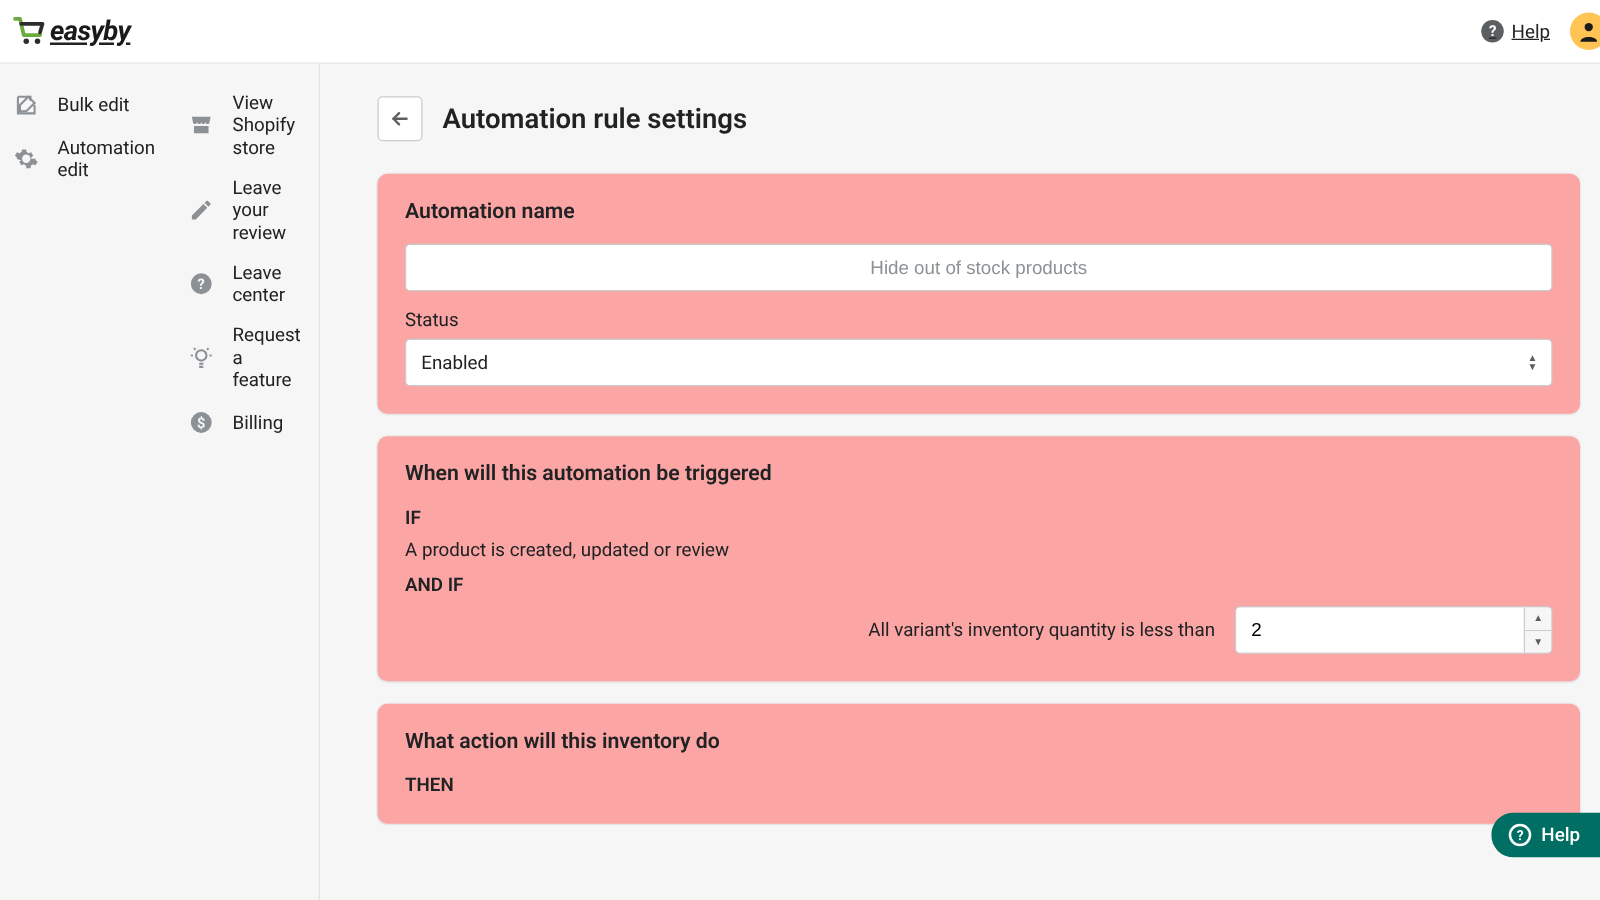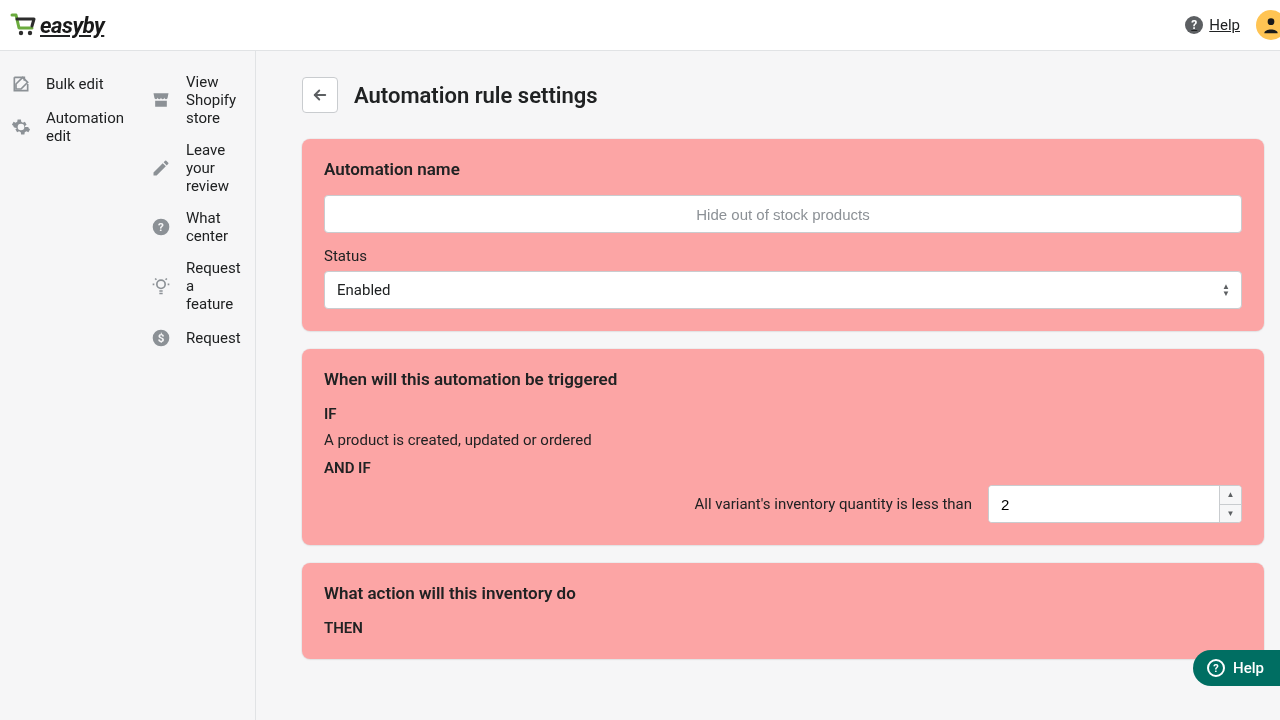--- a/index.html
+++ b/index.html
@@ -280,40 +280,40 @@
         </span>
         <span>Leave your review</span>
       </div>
       <div class="nav-item">
         <span class="nav-icon">
           <svg width="20" height="20" viewBox="0 0 24 24" fill="currentColor">
               <circle cx="12" cy="12" r="10"></circle>
               <text x="12" y="17" text-anchor="middle" fill="#f6f6f7" font-size="14" font-weight="700">?</text>
             </svg>
         </span>
-        <span>What center</span>
+        <span>Leave center</span>
       </div>
       <div class="nav-item">
         <span class="nav-icon">
           <svg width="20" height="20" viewBox="0 0 24 24" fill="none" stroke="currentColor" stroke-width="2">
               <circle cx="12" cy="10" r="5"></circle>
               <path d="M10 18h4M10 21h4"></path>
               <path d="M4 10H2M22 10h-2M5 3l1.5 1.5M19 3l-1.5 1.5"></path>
             </svg>
         </span>
         <span>Request a feature</span>
       </div>
       <div class="nav-item">
         <span class="nav-icon">
           <svg width="20" height="20" viewBox="0 0 24 24" fill="currentColor">
               <circle cx="12" cy="12" r="10"></circle>
               <text x="12" y="17" text-anchor="middle" fill="#f6f6f7" font-size="14" font-weight="700">$</text>
             </svg>
         </span>
-        <span>Request</span>
+        <span>Billing</span>
       </div>
     </div>
   </aside>
 
   <main class="main">
     <div class="page-header">
       <button class="back-btn">
         <svg width="18" height="18" viewBox="0 0 24 24" fill="none" stroke="#5c5f62" stroke-width="2.5" stroke-linecap="round" stroke-linejoin="round">
             <path d="M19 12H5"></path>
             <path d="M11 18l-6-6 6-6"></path>
@@ -335,21 +335,21 @@
           <div class="select-caret">
             <span>▲</span>
               <span>▼</span>
           </div>
         </div>
       </section>
 
       <section class="card">
         <h2>When will this automation be triggered</h2>
         <p class="rule-label">IF</p>
-        <p class="rule-text">A product is created, updated or ordered</p>
+        <p class="rule-text">A product is created, updated or review</p>
         <p class="rule-label">AND IF</p>
         <div class="inline-row">
           <span class="rule-text" style="margin:0">All variant's inventory quantity is less than</span>
           <div class="number-wrap">
             <input class="number-input" type="text" value="2" style="">
             <div class="spinner">
               <button>
                   <span>▲</span>
                 </button>
               <button>

